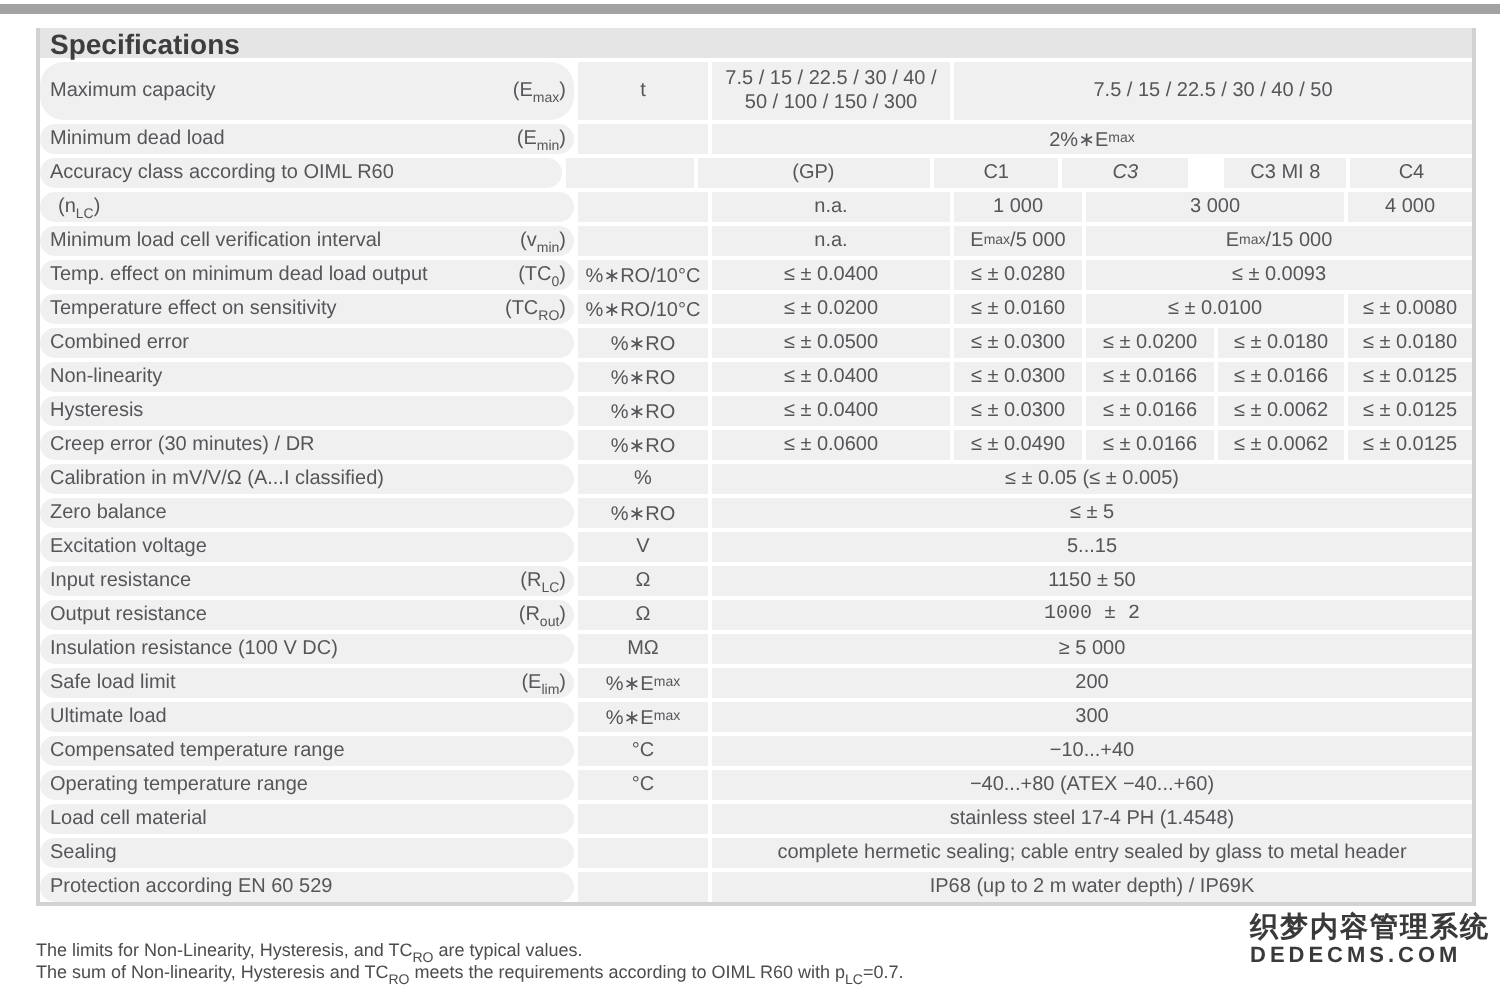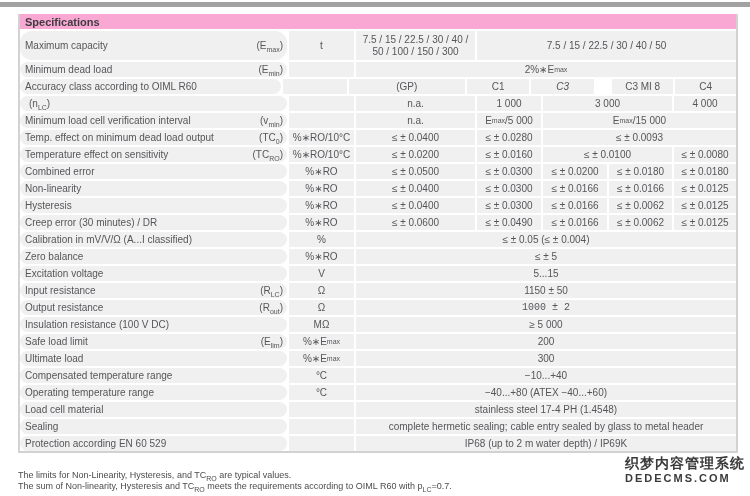--- a/index.html
+++ b/index.html
@@ -9,22 +9,22 @@
     font-family:"Liberation Sans", sans-serif;
     -webkit-font-smoothing:antialiased;
   }
   .top-rule{position:absolute;left:0;top:2px;width:750px;height:5px;background:#a2a2a2;}
   .spec-table{
     position:absolute;left:18px;top:14px;width:720px;box-sizing:border-box;
     border-left:2px solid #d2d2d2;border-right:2px solid #d2d2d2;border-bottom:2px solid #d2d2d2;
     background:#ffffff;
   }
   .hdr{
-    height:15px;background:#f9a8d4;color:#3d3d3f;
-    font-size:11px;font-weight:bold;
+    height:15px;background:#e5e5e5;color:#3d3d3f;
+    font-size:14px;font-weight:bold;
     display:flex;align-items:center;padding-left:5px;
   }
   .row{display:flex;margin-top:2px;height:15px;column-gap:2px;}
   .row.tall{height:29px;}
   .cell{
     background:#f0f0f0;color:#56565a;font-size:10px;
     display:flex;align-items:center;justify-content:center;
     box-sizing:border-box;overflow:hidden;white-space:nowrap;
   }
   .lbl{width:267px;justify-content:space-between;padding:0 4px 0 5px;text-align:left;border-radius:12px;}
@@ -171,21 +171,21 @@
         <div class="cell val" style="width: 64px;">≤ ± 0.0166</div>
         <div class="cell val" style="width: 63px;">≤ ± 0.0062</div>
         <div class="cell val" style="width: 62px;">≤ ± 0.0125</div>
       </div>
       <div class="row">
         <div class="cell lbl">
           <span>Calibration in mV/V/Ω (A...I classified)</span>
           <span class="sym"></span>
         </div>
         <div class="cell unit">%</div>
-        <div class="cell val" style="width: 380px;">≤ ± 0.05 (≤ ± 0.004)</div>
+        <div class="cell val" style="width: 380px;">≤ ± 0.05 (≤ ± 0.005)</div>
       </div>
       <div class="row">
         <div class="cell lbl">
           <span>Zero balance</span>
           <span class="sym"></span>
         </div>
         <div class="cell unit">%∗RO</div>
         <div class="cell val" style="width: 380px;">≤ ± 5</div>
       </div>
       <div class="row">

